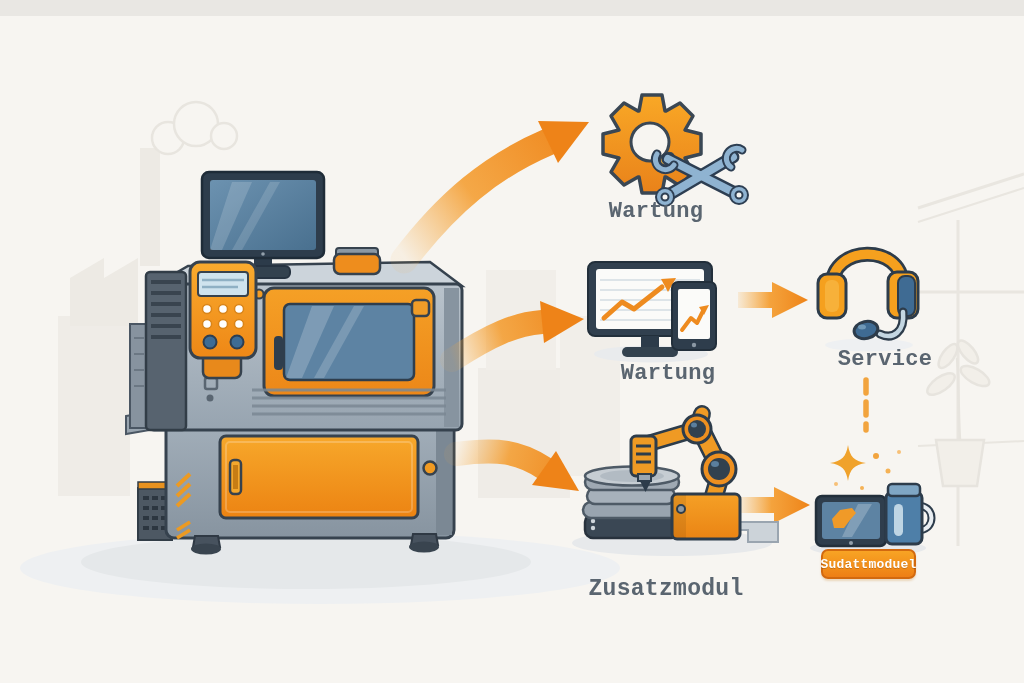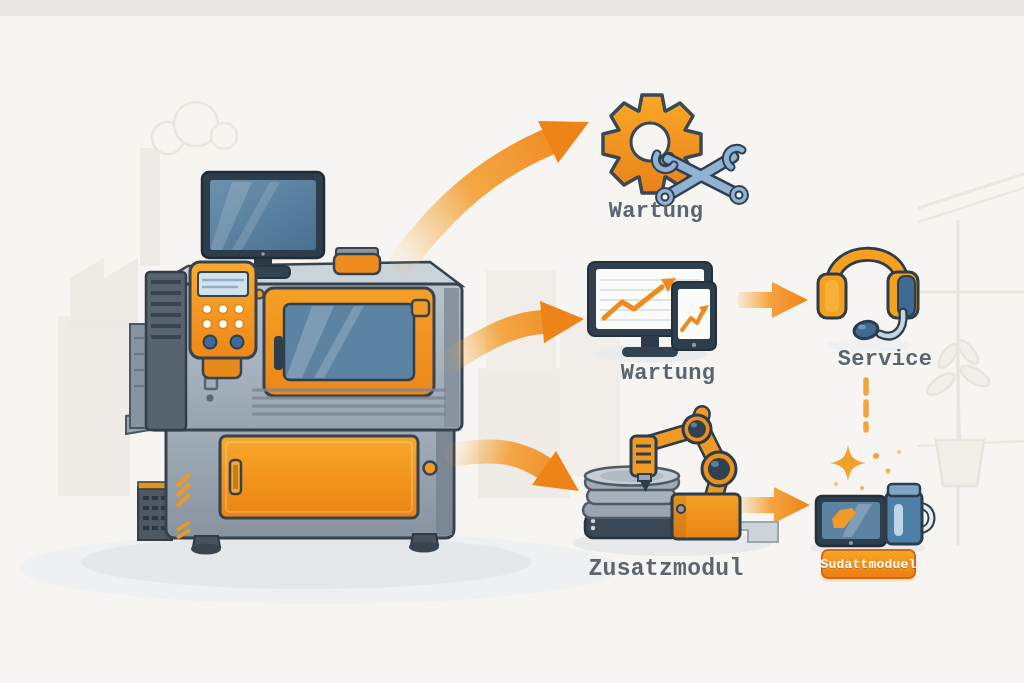--- a/index.html
+++ b/index.html
@@ -377,16 +377,16 @@
       <circle cx="862" cy="472" r="2" fill="#f5b255"></circle>
       <circle cx="899" cy="436" r="2" fill="#f7c077"></circle>
       <circle cx="836" cy="468" r="2" fill="#f7c077"></circle>
     </g>
   </g>
 </svg>
 
 <div class="node-label" style="left:656px;top:183px;">Wartung</div>
 <div class="node-label" style="left:668px;top:345px;">Wartung</div>
 <div class="node-label" style="left:885px;top:331px;text-align:right;">Service</div>
-<div class="node-label big" style="left:666px;top:540px;">Zusatzmodul</div>
+<div class="node-label big" style="left:666px;top:560px;">Zusatzmodul</div>
 <div class="badge">Sudattmoduel</div>
 
 </div>
 
 </body></html>

